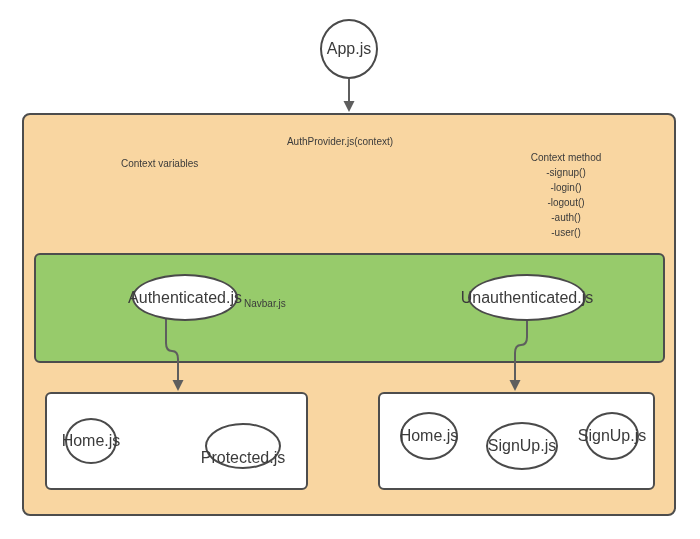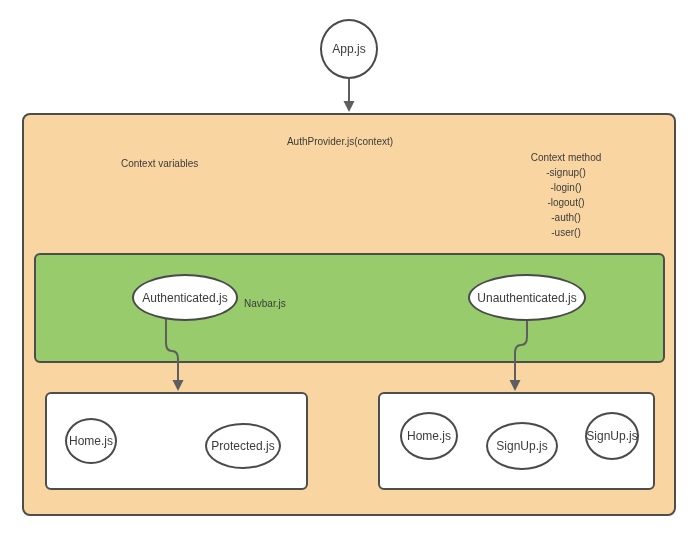--- a/index.html
+++ b/index.html
@@ -39,30 +39,30 @@
 
   .ellipse {
     position: absolute;
     box-sizing: border-box;
     border: 2px solid #4a4a4a;
     border-radius: 50%;
     background: #ffffff;
     display: flex;
     align-items: center;
     justify-content: center;
-    font-size: 12px;
+    font-size: 16px;
     white-space: nowrap;
     z-index: 4;
     color: #3b3b3b;
   }
   .node-app            { left: 320px; top: 19px;  width: 58px;  height: 60px; }
   .node-authenticated  { left: 132px; top: 274px; width: 106px; height: 47px; }
   .node-unauthenticated{ left: 468px; top: 274px; width: 118px; height: 47px; }
   .node-home-left      { left: 65px;  top: 418px; width: 52px;  height: 46px; }
-  .node-protected      { left: 205px; top: 423px; width: 76px;  height: 46px; }
+  .node-protected      { left: 205px; top: 423px; width: 76px;  height: 46px; align-items: flex-end; }
   .node-home-right     { left: 400px; top: 412px; width: 58px;  height: 48px; }
   .node-signup         { left: 486px; top: 422px; width: 72px;  height: 48px; }
   .node-login          { left: 585px; top: 412px; width: 54px;  height: 48px; }
 
   .label { position: absolute; font-size: 10px; z-index: 3; }
   .provider-title {
     left: 120px; top: 136px; width: 440px;
     text-align: center;
   }
   .context-variables { left: 99px; top: 158px; margin-left: 22px; }

